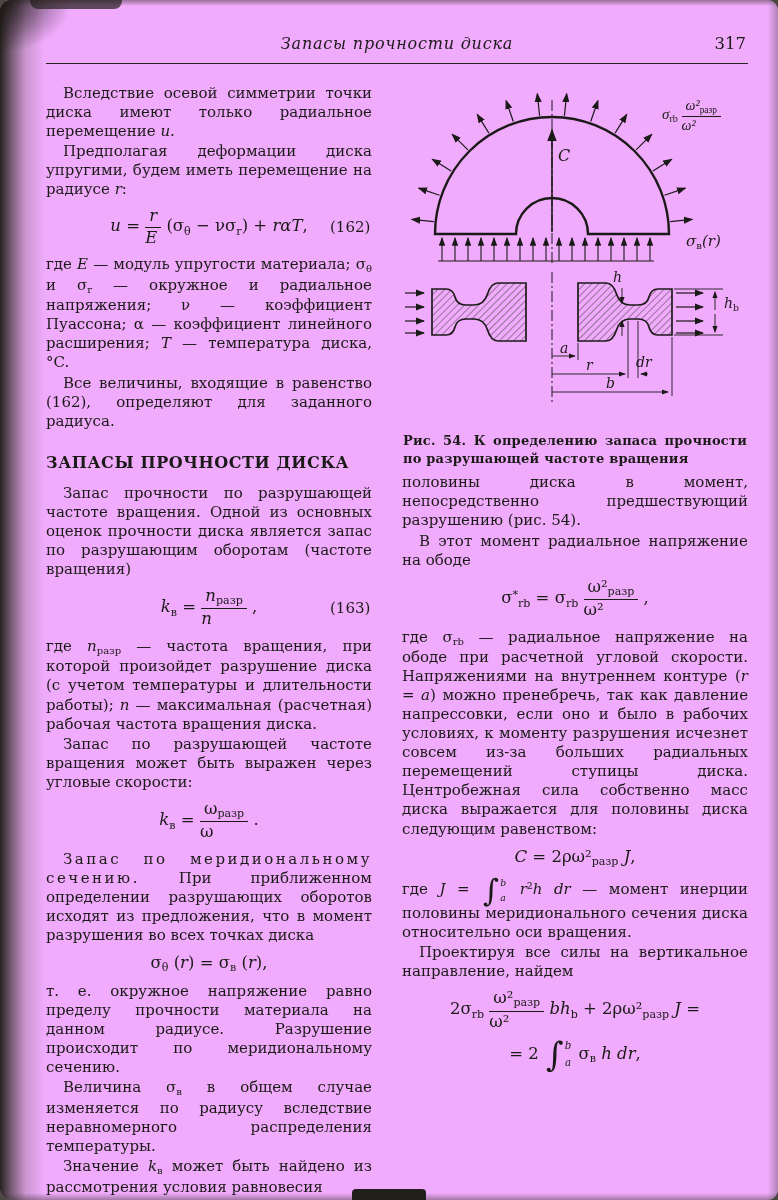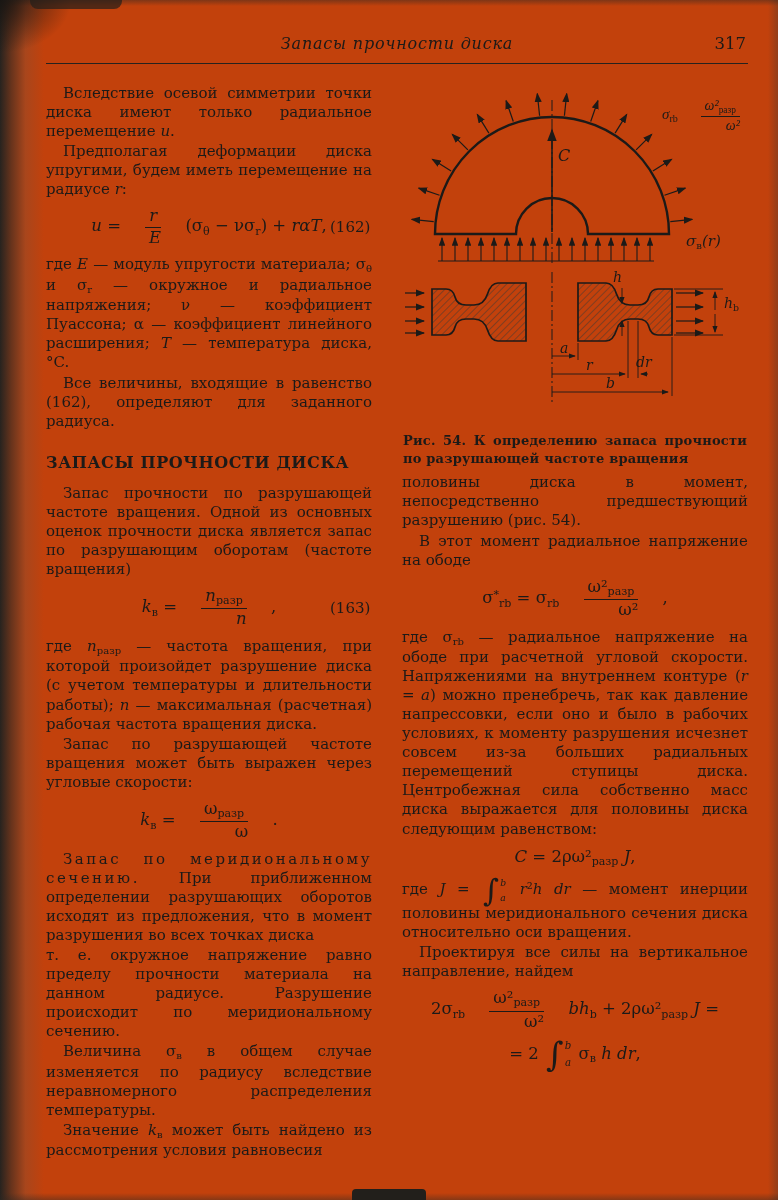--- a/index.html
+++ b/index.html
@@ -1,18 +1,18 @@
 <!DOCTYPE html>
 <html lang="ru"><head>
 <meta charset="utf-8">
 <style>
   html,body{margin:0;padding:0;}
   body{background:#4a4743;font-family:"DejaVu Serif","Liberation Serif",serif;}
-  .page{position:relative;width:778px;height:1200px;margin:0 auto;background:#c2410c;
-        color:#1c1a18;overflow:hidden;}
+  .page{position:relative;width:778px;height:1200px;margin:0 auto;background:#f0abfc;
+        color:#1c1a18;overflow:hidden;border-radius:11px;}
   
   .edge-left{position:absolute;left:0;top:0;bottom:0;width:44px;z-index:5;pointer-events:none;
     background:linear-gradient(90deg,#27231f 0,rgba(48,43,38,.62) 26%,rgba(92,85,76,.25) 58%,rgba(120,112,102,0) 100%);}
   .edge-right{position:absolute;right:0;top:0;bottom:0;width:10px;z-index:5;pointer-events:none;
     background:linear-gradient(270deg,rgba(60,55,49,.35),rgba(60,55,49,0));}
   .edge-top{position:absolute;left:0;right:0;top:0;height:6px;z-index:5;pointer-events:none;
     background:linear-gradient(180deg,rgba(45,40,35,.45),rgba(45,40,35,0));}
   .edge-bottom{position:absolute;left:0;right:0;bottom:0;height:7px;z-index:5;pointer-events:none;
     background:linear-gradient(0deg,rgba(45,40,35,.4),rgba(45,40,35,0));}
   .art-corner{position:absolute;left:0;top:0;width:70px;height:52px;z-index:6;pointer-events:none;
@@ -42,22 +42,22 @@
   .eqsp{flex:0 0 42px;}
   .eq{flex:1;text-align:center;white-space:nowrap;}
   .eqno{flex:0 0 42px;text-align:left;font-size:15px;}
 
   .tk{}
   .it{font-style:italic;}
   .bd{font-weight:normal;}
   .ls{letter-spacing:2.5px;}
   .sb{font-size:67%;vertical-align:-0.28em;}
   .su{font-size:67%;vertical-align:0.5em;}
-  .frac{display:inline-flex;flex-direction:column;vertical-align:middle;text-align:right;
-    line-height:1.12;margin:0 19px;}
+  .frac{display:inline-flex;flex-direction:column;vertical-align:middle;text-align:left;
+    line-height:1.12;margin:0 0;}
   .fnum{border-bottom:1.3px solid #1c1a18;padding:0 4px 1px;}
   .fden{padding-top:1px;}
   .intwrap{display:inline-flex;align-items:stretch;vertical-align:middle;margin:0 2px;}
   .intsym{font-size:205%;line-height:.92;}
   .intlims{display:flex;flex-direction:column;justify-content:space-between;font-size:62%;
     font-style:italic;line-height:1;padding:2px 0 2px 1px;}
 
   .figure{position:relative;width:346px;height:341px;}
   .figure svg{display:block;width:346px;height:341px;}
   .flab{position:absolute;font-size:14px;font-style:italic;line-height:1;white-space:nowrap;}
@@ -122,20 +122,23 @@
 
         <div class="eqrow">
           <span class="eq"><span class="it">k</span><span class="sb">в</span><span class="tk"> = </span><span class="frac">
                 <span class="fnum"><span class="tk">ω</span><span class="sb">разр</span></span>
                 <span class="fden"><span class="tk">ω</span></span>
               </span><span class="tk"> .</span></span>
         </div>
 
         <p class="ind"><span class="ls">Запас по меридиональному сечению.</span><span class="tk"> При приближенном определении разрушающих оборотов исходят из предложения, что в момент разрушения во всех точках диска</span></p>
 
+        <div class="eqrow">
+          <span class="eq"><span class="tk">σ</span><span class="sb">θ</span><span class="tk"> (</span><span class="it">r</span><span class="tk">) = σ</span><span class="sb">в</span><span class="tk"> (</span><span class="it">r</span><span class="tk">),</span></span>
+        </div>
 
         <p><span class="tk">т. е. окружное напряжение равно пределу прочности материала на данном радиусе. Разрушение происходит по меридиональному сечению.</span></p>
         <p class="ind"><span class="tk">Величина σ</span><span class="sb">в</span><span class="tk"> в общем случае изменяется по радиусу вследствие неравномерного распределения температуры.</span></p>
         <p class="ind"><span class="tk">Значение </span><span class="it">k</span><span class="sb">в</span><span class="tk"> может быть найдено из рассмотрения условия равновесия</span></p>
       </div>
 
       <div class="colR">
 
         <div class="figure">
           <svg viewBox="0 0 346 341">

